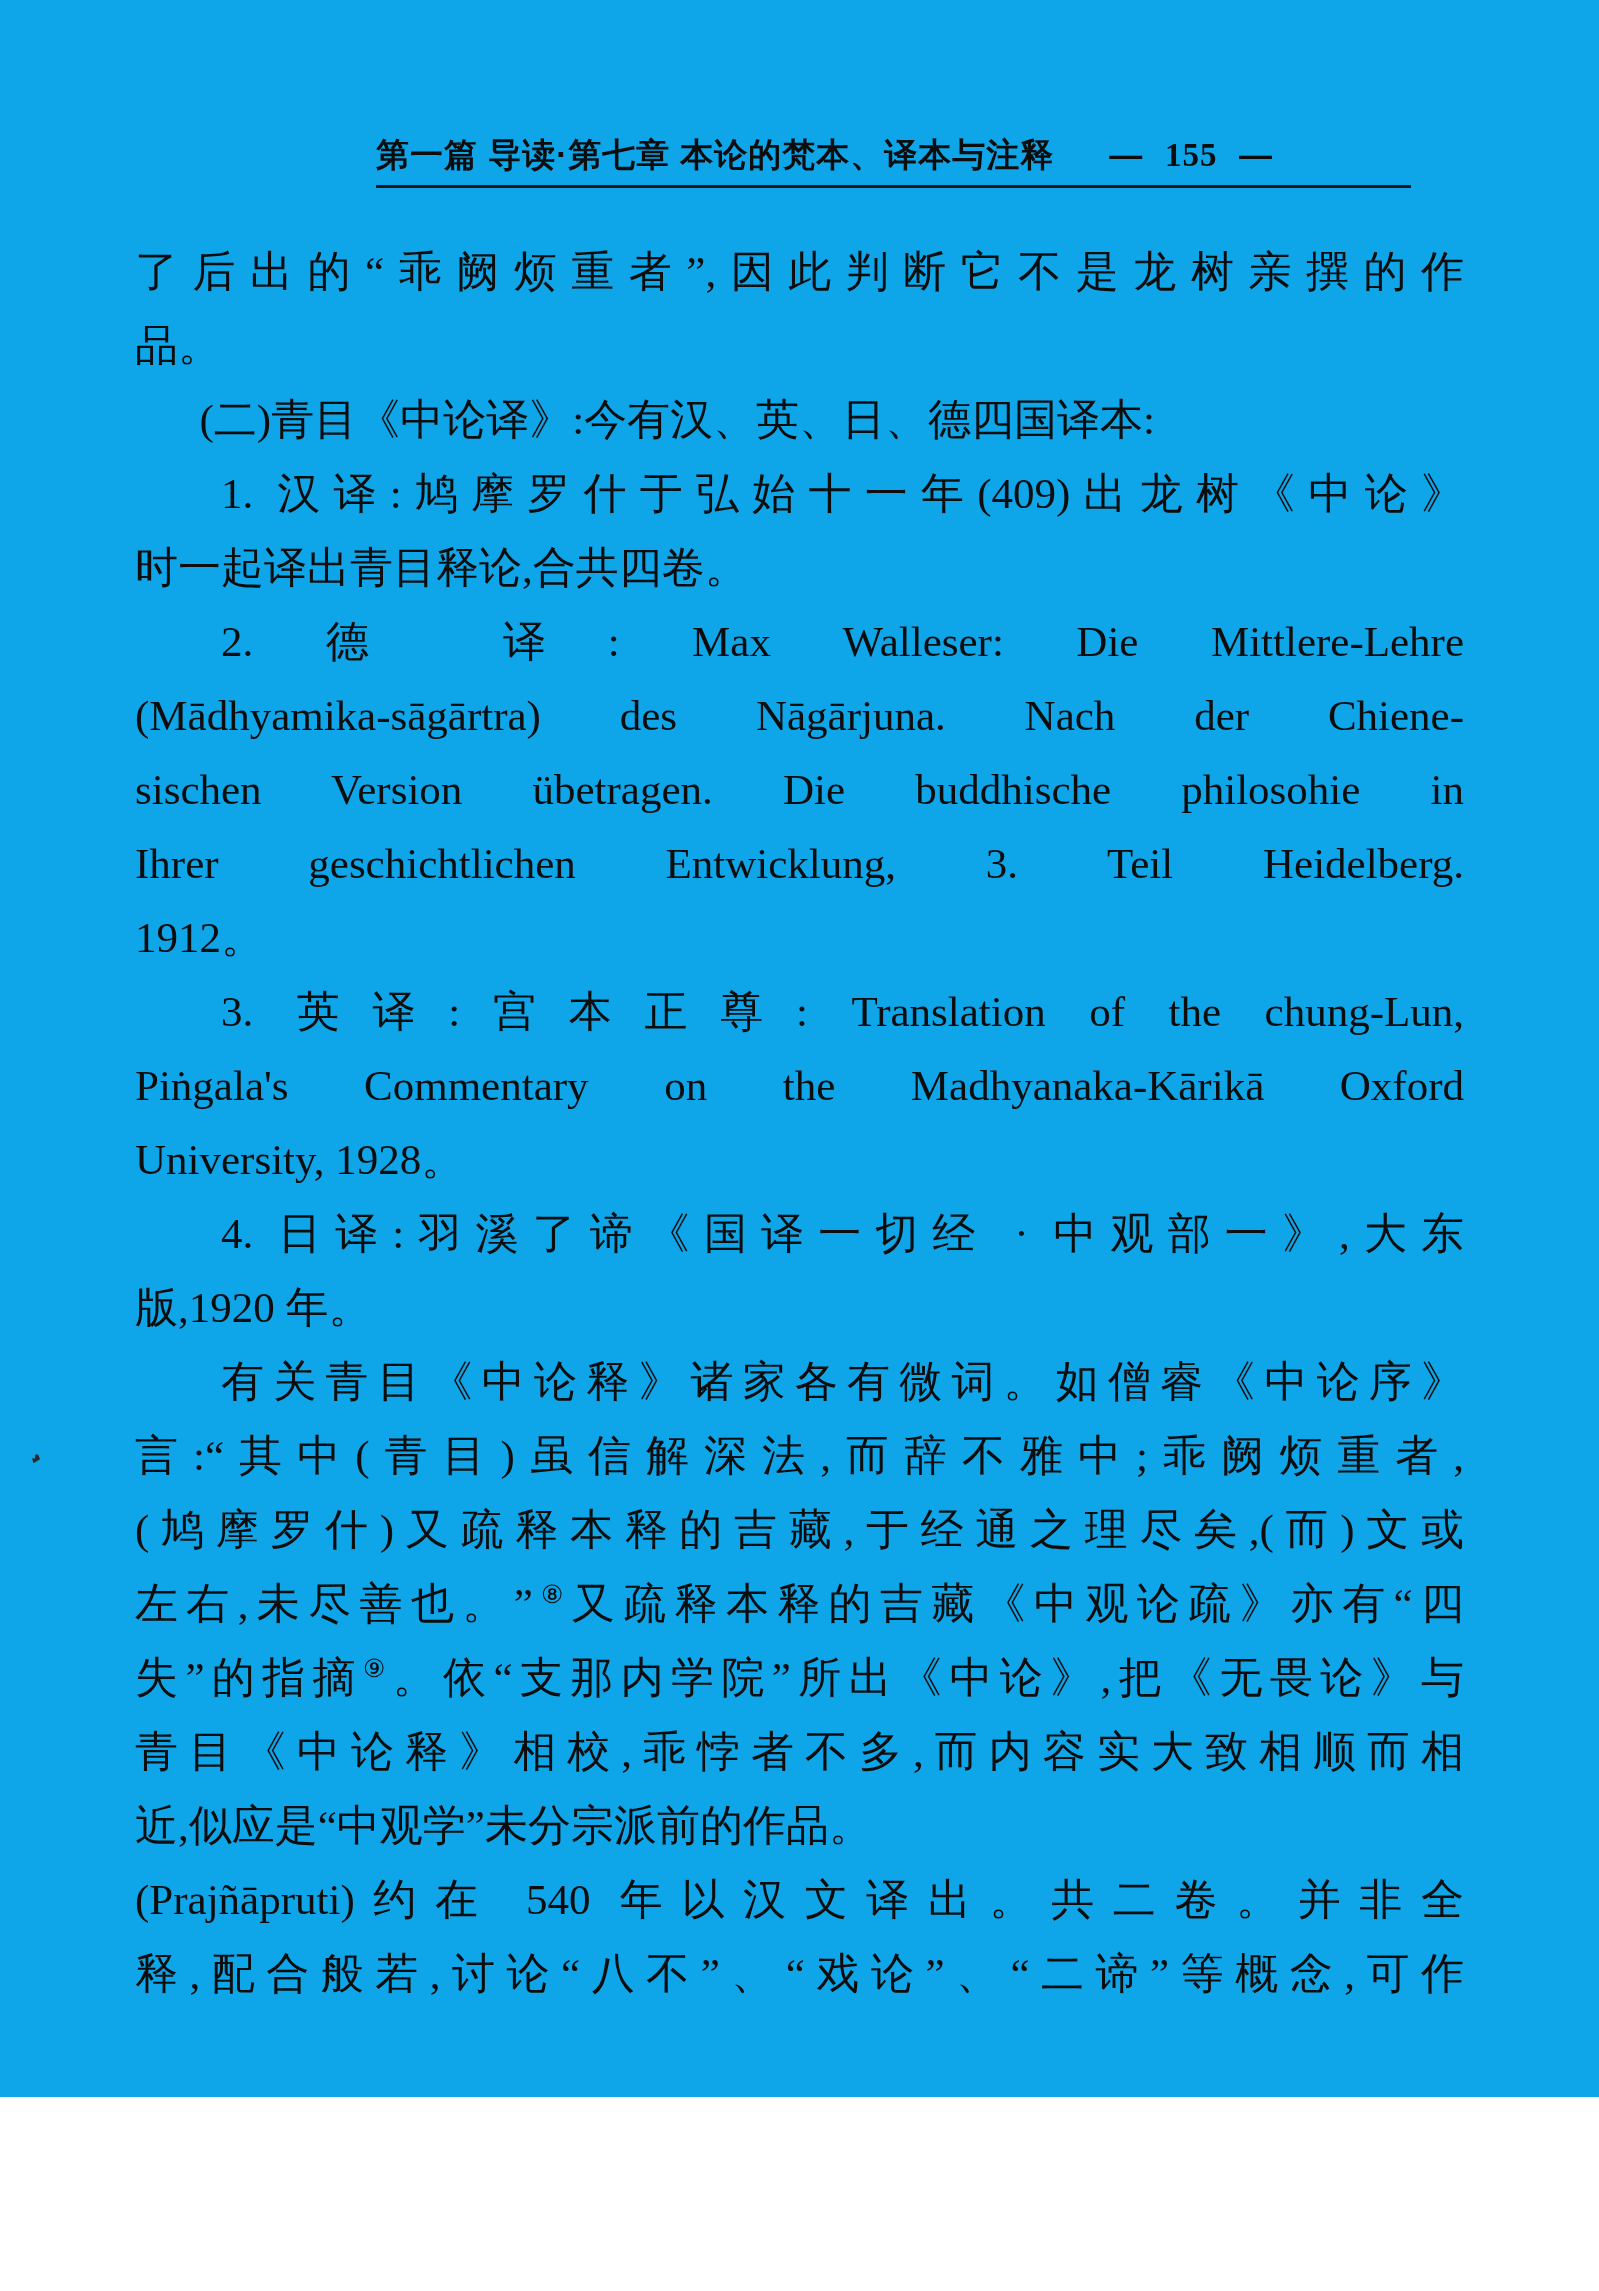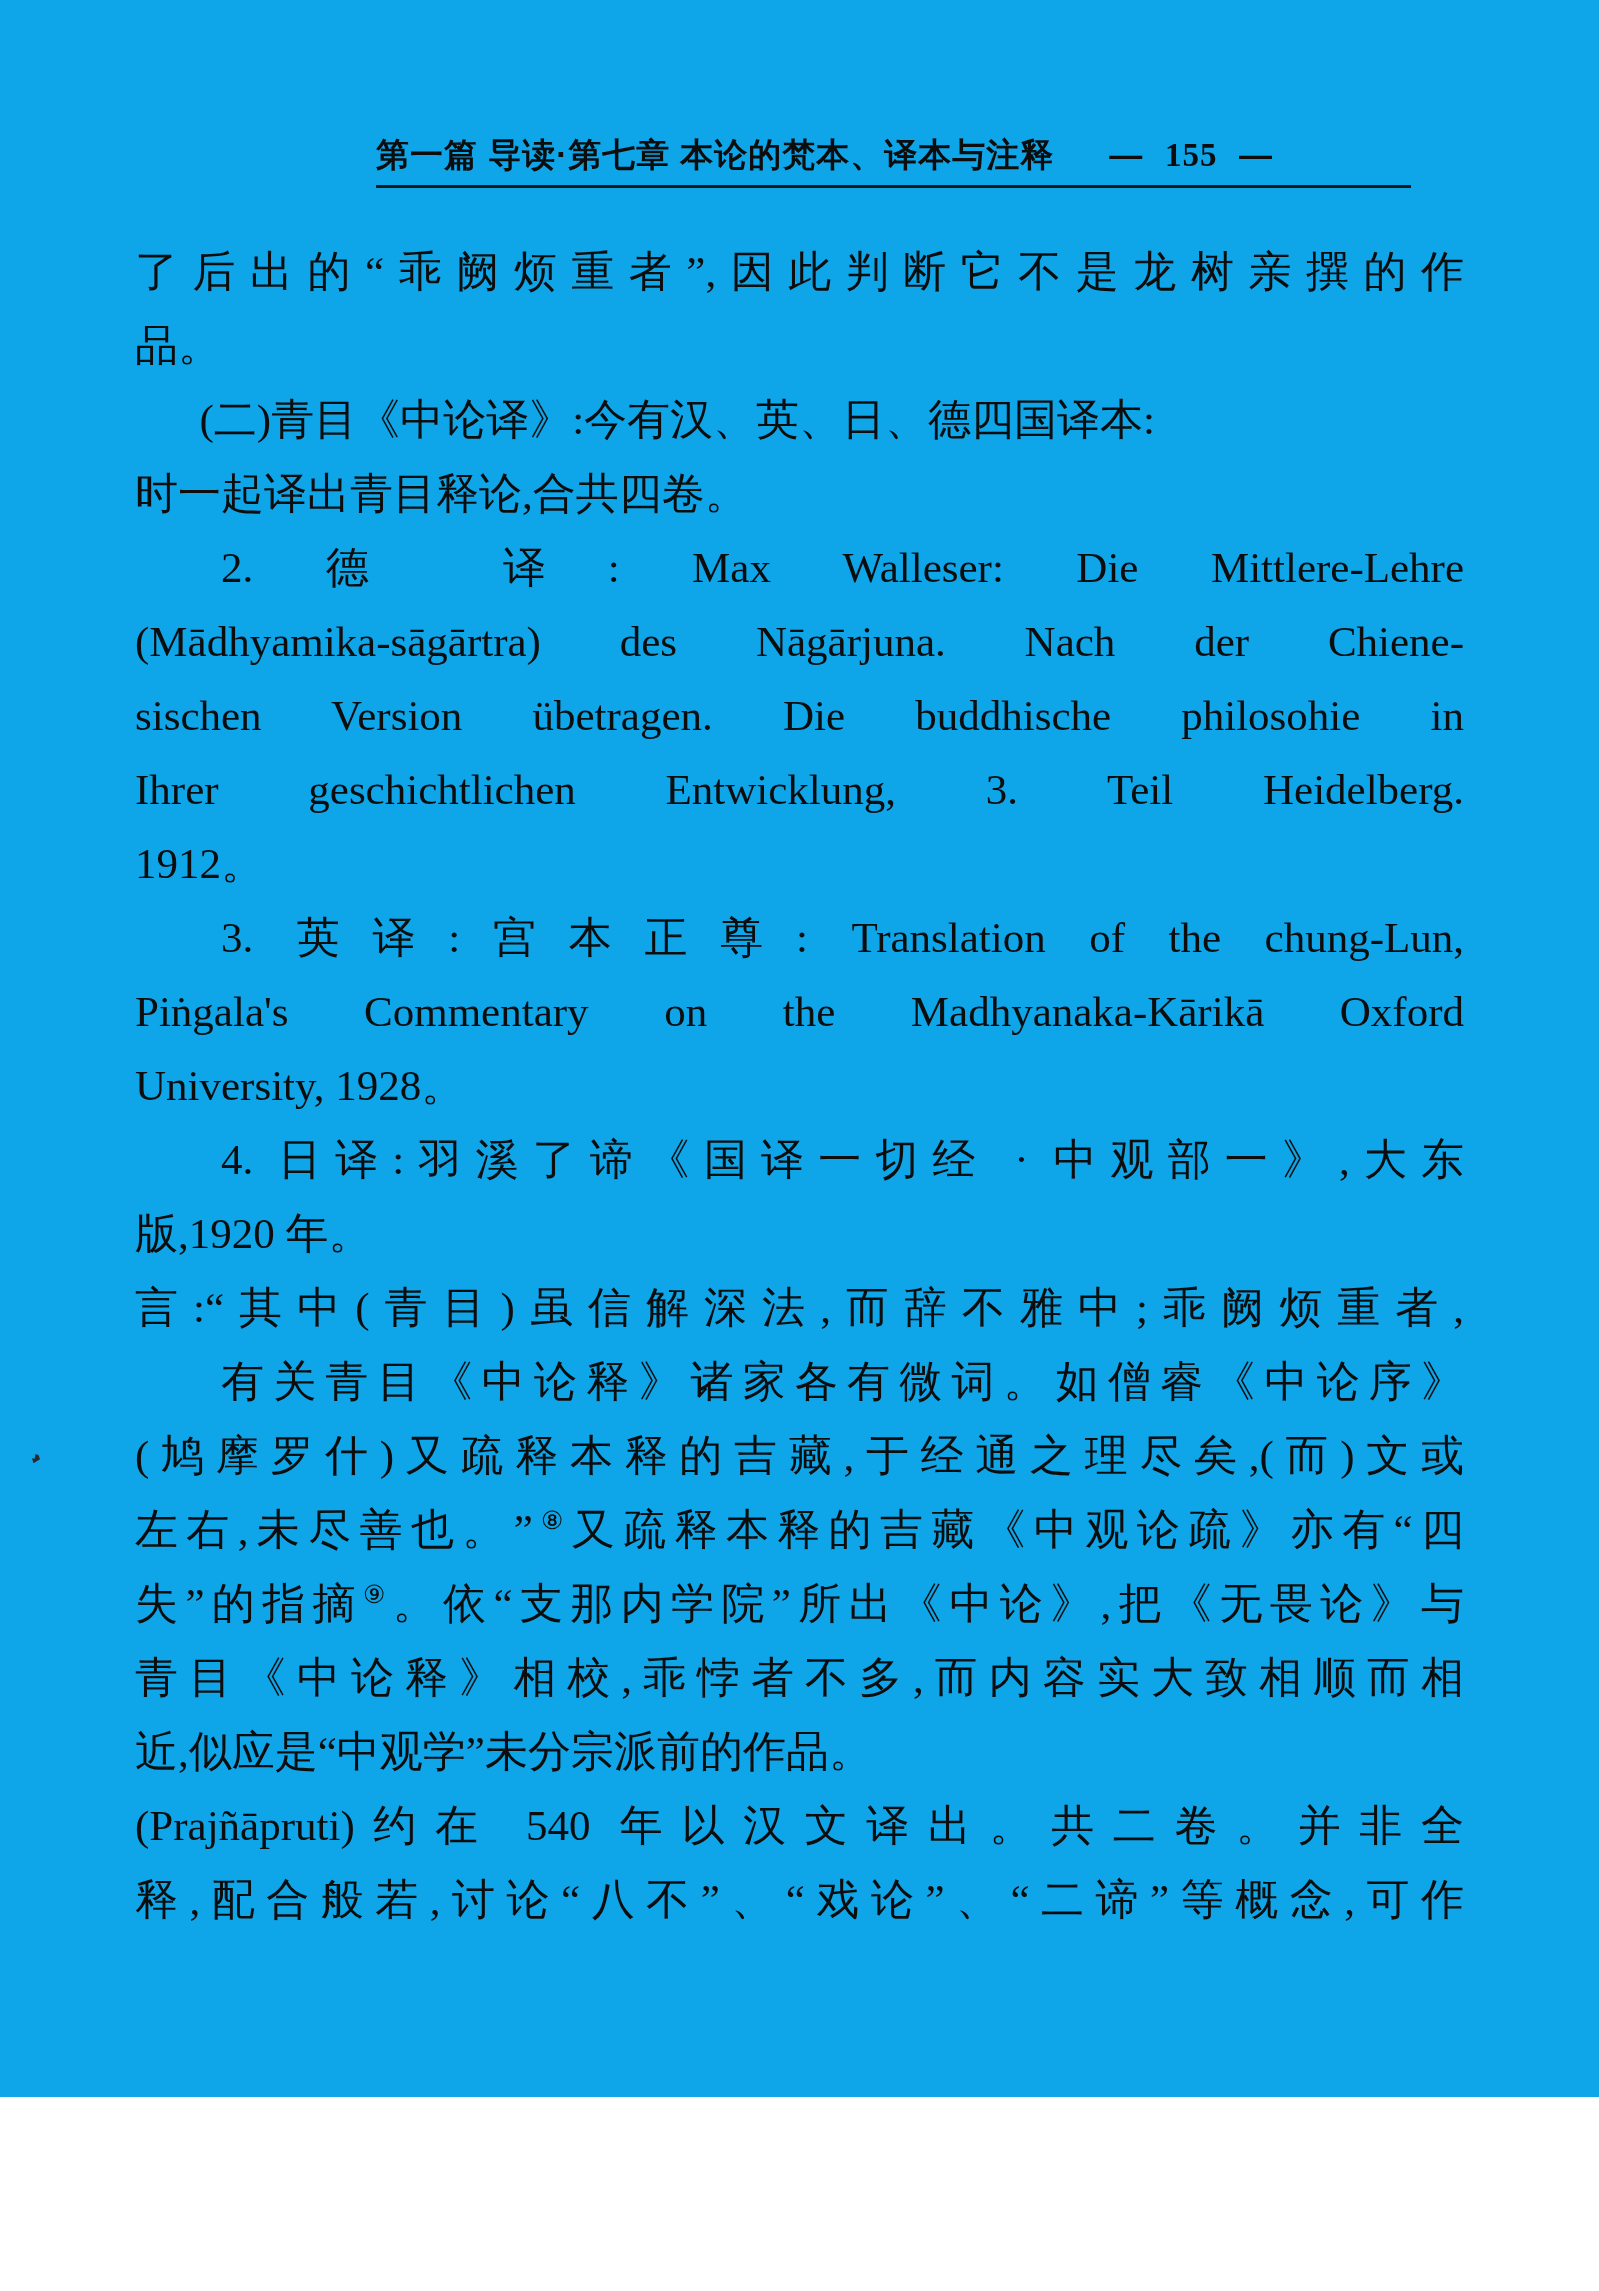--- a/index.html
+++ b/index.html
@@ -80,33 +80,34 @@
     <span class="title">第一篇 导读·第七章 本论的梵本、译本与注释</span>
     <span class="dash first">—</span>
     <span class="pagenum">155</span>
     <span class="dash">—</span>
   </div>
 
   <div class="textblock" id="textblock">
       <div class="line fill">了后出的“乖阙烦重者”,因此判断它不是龙树亲撰的作</div>
       <div class="line">品。</div>
       <div class="line ind15">(二)青目《中论译》:今有汉、英、日、德四国译本:</div>
+      <div class="line fill ind2">1. 汉译:鸠摩罗什于弘始十一年(409)出龙树《中论》</div>
       <div class="line">时一起译出青目释论,合共四卷。</div>
       <div class="line fill ind2">2. 德 译: Max Walleser: Die Mittlere-Lehre</div>
       <div class="line fill">(Mādhyamika-sāgārtra) des Nāgārjuna. Nach der Chiene-</div>
       <div class="line fill">sischen Version übetragen. Die buddhische philosohie in</div>
       <div class="line fill">Ihrer geschichtlichen Entwicklung, 3. Teil Heidelberg.</div>
       <div class="line">1912。</div>
       <div class="line fill ind2">3. 英译:宫本正尊: Translation of the chung-Lun,</div>
       <div class="line fill">Piṅgala's Commentary on the Madhyanaka-Kārikā Oxford</div>
       <div class="line">University, 1928。</div>
       <div class="line fill ind2">4. 日译:羽溪了谛《国译一切经 · 中观部一》,大东</div>
       <div class="line">版,1920 年。</div>
+      <div class="line fill ind2">有关青目《中论释》诸家各有微词。如僧睿《中论序》</div>
       <div class="line fill">言:“其中(青目)虽信解深法,而辞不雅中;乖阙烦重者,</div>
-      <div class="line fill ind2">有关青目《中论释》诸家各有微词。如僧睿《中论序》</div>
       <div class="line fill">(鸠摩罗什)又疏释本释的吉藏,于经通之理尽矣,(而)文或</div>
       <div class="line fill">左右,未尽善也。”<span class="sup">⑧</span>又疏释本释的吉藏《中观论疏》亦有“四</div>
       <div class="line fill">失”的指摘<span class="sup">⑨</span>。依“支那内学院”所出《中论》,把《无畏论》与</div>
       <div class="line fill">青目《中论释》相校,乖悖者不多,而内容实大致相顺而相</div>
       <div class="line">近,似应是“中观学”未分宗派前的作品。</div>
       <div class="line fill">(Prajñāpruti)约在 540 年以汉文译出。共二卷。并非全</div>
       <div class="line fill">释,配合般若,讨论“八不”、“戏论”、“二谛”等概念,可作</div>
     </div>
 
   <div class="artifact"></div>

